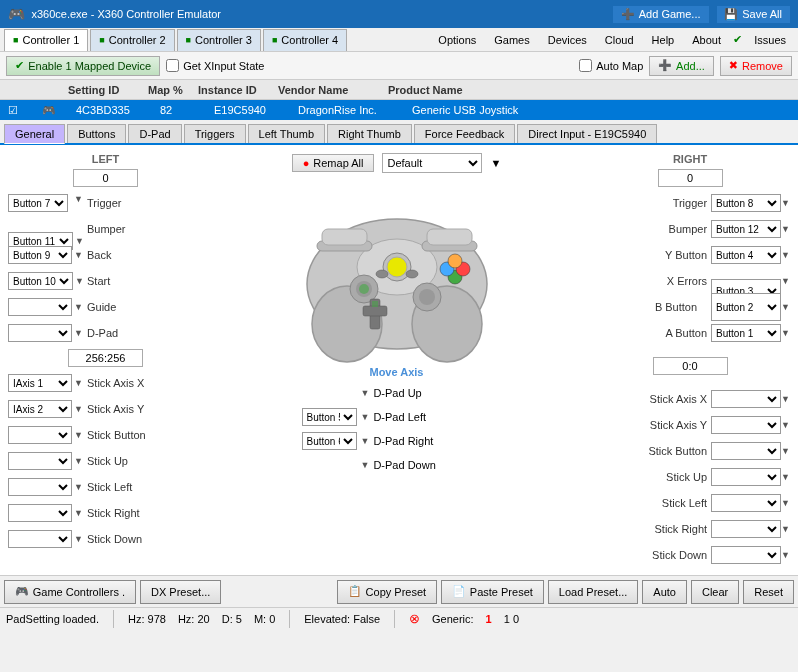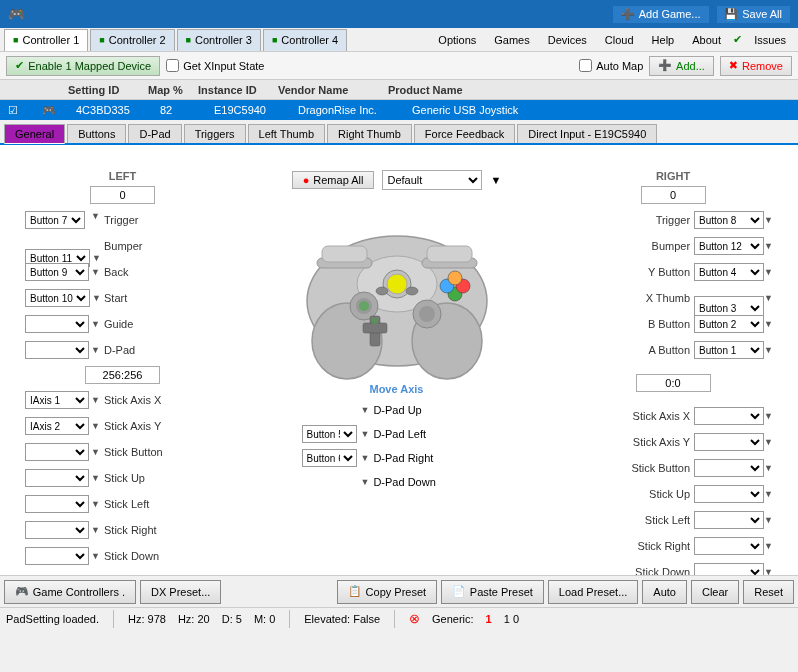--- a/index.html
+++ b/index.html
@@ -28,24 +28,24 @@
     .table-header { background: #e8e8e8; border-bottom: 1px solid #ccc; display: flex; align-items: center; height: 20px; padding: 0 4px; gap: 0; }
     .th-cell { font-size: 11px; color: #333; font-weight: bold; padding: 0 4px; }
 
     
     .table-row-selected { background: #0078d7; color: white; height: 20px; display: flex; align-items: center; padding: 0 4px; gap: 4px; }
     .td-cell { font-size: 11px; padding: 0 4px; }
 
     
     .tabs-row { background: #f0f0f0; border-bottom: 2px solid #0078d7; display: flex; align-items: flex-end; padding: 4px 4px 0; gap: 2px; }
     .tab { border: 1px solid #aaa; border-bottom: none; background: #e0e0e0; padding: 3px 10px; cursor: pointer; font-size: 11px; }
-    .tab.active { background: #a21caf; border-bottom: 1px solid white; margin-bottom: -1px; }
-
-    
-    .main-content { background: white; padding: 25px; height: 430px; overflow: hidden; position: relative; }
+    .tab.active { background: #c4b5fd; border-bottom: 1px solid white; margin-bottom: -1px; }
+
+    
+    .main-content { background: white; padding: 8px; height: 430px; overflow: hidden; position: relative; }
 
     .map-row { display: flex; align-items: center; height: 24px; margin-bottom: 2px; }
     .map-row .label { flex: 1; padding-left: 4px; color: #333; }
     .arrow-btn { font-size: 9px; cursor: pointer; color: #555; }
     .remap-btn { border: 1px solid #aaa; background: linear-gradient(to bottom, #f5f5f5, #e0e0e0); padding: 2px 10px; cursor: pointer; font-size: 11px; display: flex; align-items: center; gap: 4px; }
 
     
     .bottom-toolbar { background: #f0f0f0; border-top: 1px solid #ccc; height: 32px; display: flex; align-items: center; padding: 0 4px; gap: 4px; }
     .bottom-btn { border: 1px solid #888; background: linear-gradient(to bottom, #f5f5f5, #ddd); padding: 3px 10px; cursor: pointer; font-size: 11px; height: 24px; display: flex; align-items: center; gap: 4px; white-space: nowrap; }
 
@@ -58,20 +58,21 @@
 
     .right-map-row { display: flex; align-items: center; height: 24px; margin-bottom: 2px; justify-content: flex-end; }
     .right-map-row .label { padding-right: 4px; color: #333; }
   </style>
 </head>
 <body>
 
 <div class="title-bar">
   <div class="title-bar-left">
     <span style="font-size:14px;">🎮</span>
+    <span>x360ce.exe - X360 Controller Emulator</span>
   </div>
   <div class="title-bar-right">
     <button class="title-btn">
       <span>➕</span>
       <span>Add Game...</span>
     </button>
     <button class="title-btn">
       <span>💾</span>
       <span>Save All</span>
     </button>
@@ -365,27 +366,27 @@
         <div class="label" style="text-align:right; padding-right:4px;">Bumper</div>
         <select style="width:70px; font-size:10px; height:18px;"><option>Button 12</option></select>
         <span class="arrow-btn">▼</span>
       </div>
       <div class="right-map-row">
         <div class="label" style="text-align:right; padding-right:4px;">Y Button</div>
         <select style="width:70px; font-size:10px; height:18px;"><option>Button 4</option></select>
         <span class="arrow-btn">▼</span>
       </div>
       <div class="right-map-row">
-        <div class="label" style="text-align:right; padding-right:4px;">X Thumb</div>
+        <div class="label" style="text-align:right; padding-right:4px;">X Errors</div>
         <select style="width:70px; font-size:10px; height:25px;margin-top:20px;"><option>Button 3</option></select>
         <span class="arrow-btn">▼</span>
       </div>
       <div class="right-map-row">
         <div class="label" style="text-align:right; padding-right:4px;">B Button</div>
-        <select style="width:70px; font-size:10px; height:18px;"><option>Button 2</option></select>
+        <select style="width:70px; font-size:10px; height:28px;margin-left:10px;"><option>Button 2</option></select>
         <span class="arrow-btn">▼</span>
       </div>
       <div class="right-map-row">
         <div class="label" style="text-align:right; padding-right:4px;">A Button</div>
         <select style="width:70px; font-size:10px; height:18px;"><option>Button 1</option></select>
         <span class="arrow-btn">▼</span>
       </div>
 
       <div style="display:flex; justify-content:center; margin:12px 0;">
         <input type="text" value="0:0" style="width: 75px; text-align: center; border: 1px solid rgb(170, 170, 170); font-size: 11px; height: 18px;">

